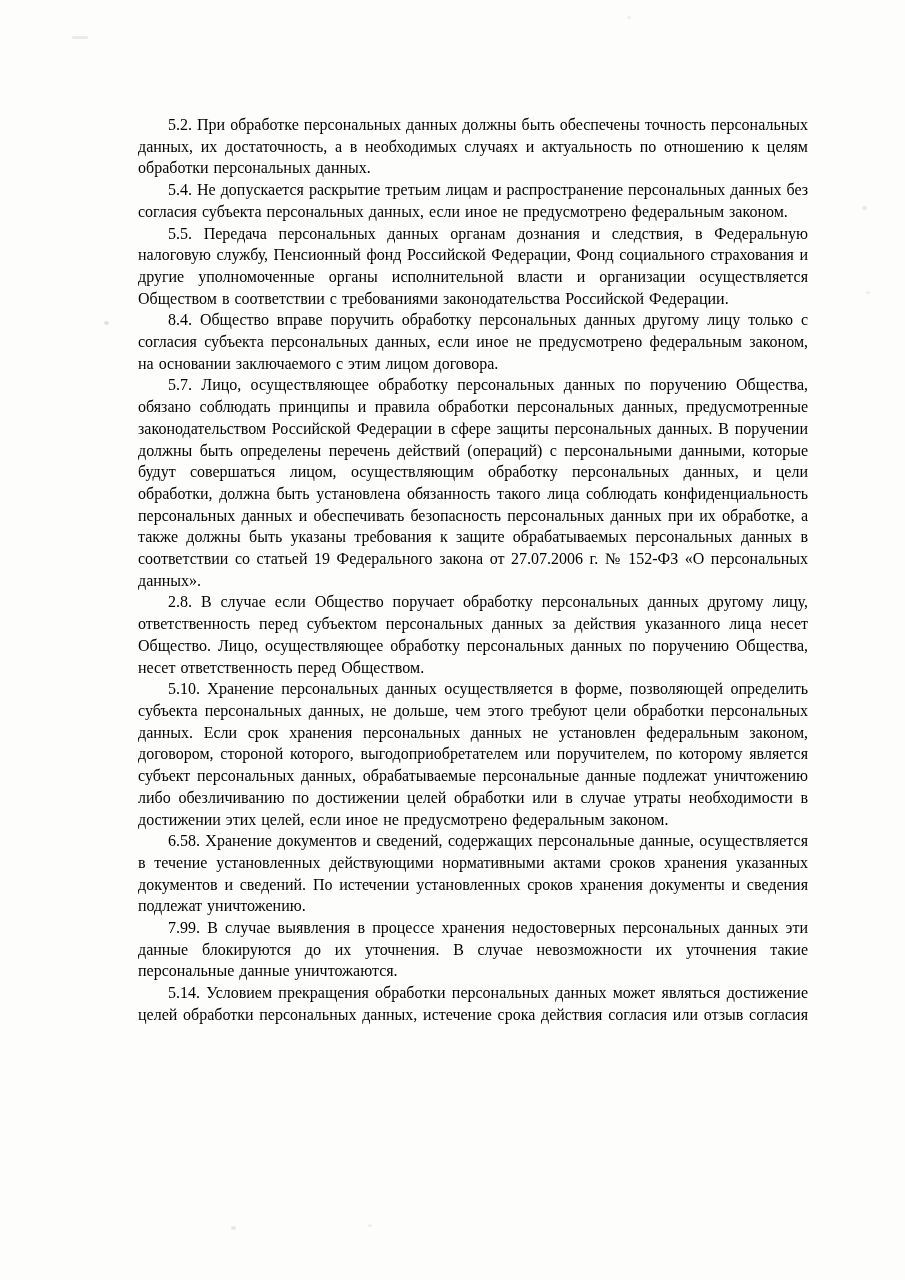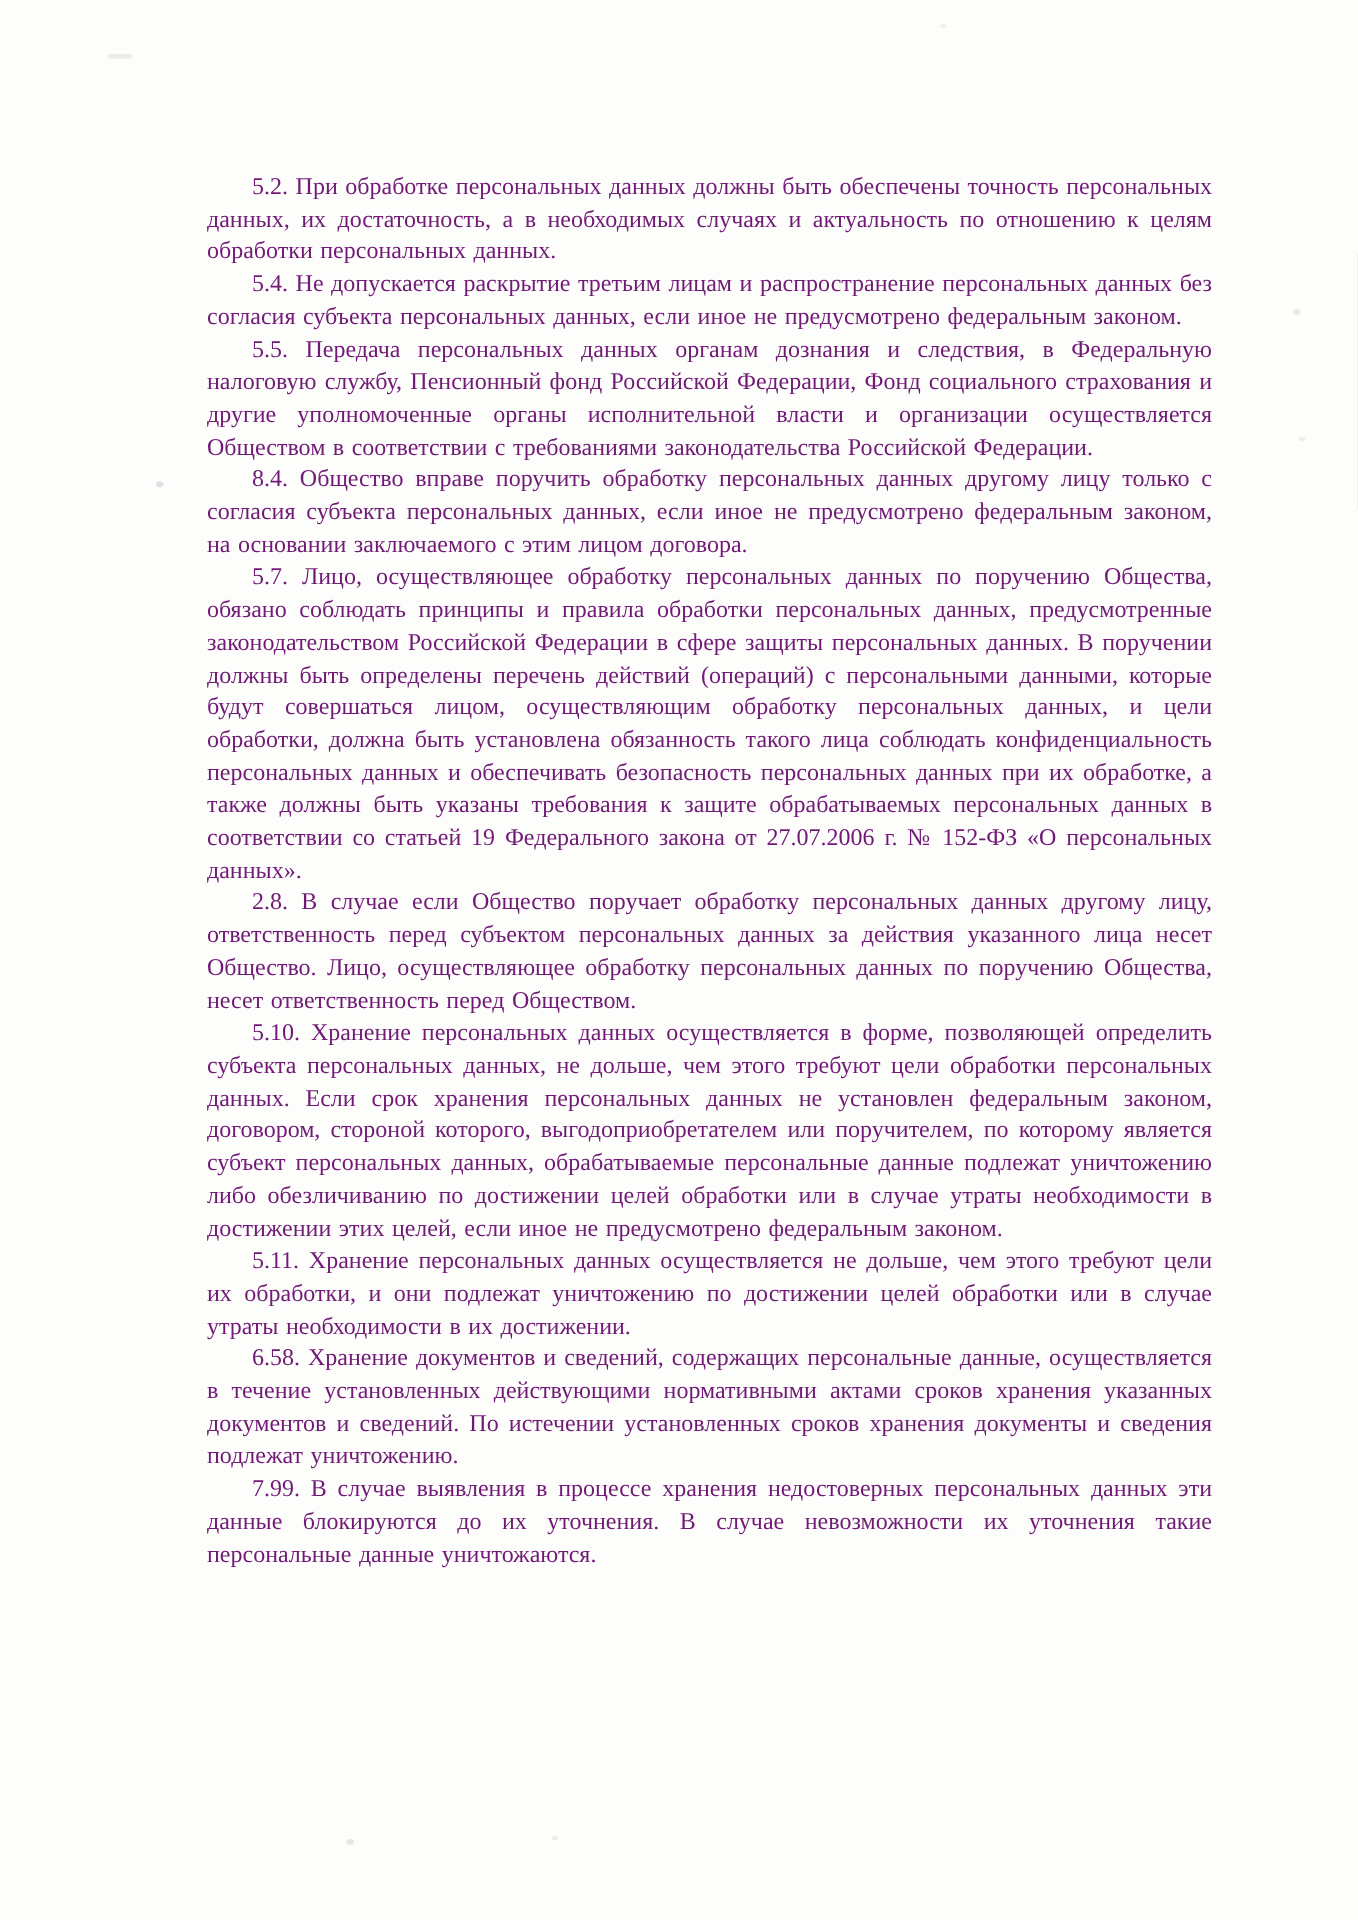--- a/index.html
+++ b/index.html
@@ -13,21 +13,21 @@
     height: 1280px;
     background: #fdfdfc;
     overflow: hidden;
     font-family: "Liberation Serif", "DejaVu Serif", serif;
   }
   .text-block {
     position: absolute;
     left: 138px;
     top: 114px;
     width: 670px;
-    color: #701a75;
+    color: #000000;
   }
   .para {
     margin: 0;
     padding: 0;
     font-size: 16px;
     line-height: 21.7px;
     text-align: justify;
     text-indent: 30px;
     word-spacing: 1px;
   }
@@ -46,23 +46,23 @@
 <div class="page">
 
   <div class="text-block">
     <p class="para">5.2. При обработке персональных данных должны быть обеспечены точность персональных данных, их достаточность, а в необходимых случаях и актуальность по отношению к целям обработки персональных данных.</p>
     <p class="para">5.4. Не допускается раскрытие третьим лицам и распространение персональных данных без согласия субъекта персональных данных, если иное не предусмотрено федеральным законом.</p>
     <p class="para">5.5. Передача персональных данных органам дознания и следствия, в Федеральную налоговую службу, Пенсионный фонд Российской Федерации, Фонд социального страхования и другие уполномоченные органы исполнительной власти и организации осуществляется Обществом в соответствии с требованиями законодательства Российской Федерации.</p>
     <p class="para">8.4. Общество вправе поручить обработку персональных данных другому лицу только с согласия субъекта персональных данных, если иное не предусмотрено федеральным законом, на основании заключаемого с этим лицом договора.</p>
     <p class="para">5.7. Лицо, осуществляющее обработку персональных данных по поручению Общества, обязано соблюдать принципы и правила обработки персональных данных, предусмотренные законодательством Российской Федерации в сфере защиты персональных данных. В поручении должны быть определены перечень действий (операций) с персональными данными, которые будут совершаться лицом, осуществляющим обработку персональных данных, и цели обработки, должна быть установлена обязанность такого лица соблюдать конфиденциальность персональных данных и обеспечивать безопасность персональных данных при их обработке, а также должны быть указаны требования к защите обрабатываемых персональных данных в соответствии со статьей 19 Федерального закона от 27.07.2006 г. № 152-ФЗ «О персональных данных».</p>
     <p class="para">2.8. В случае если Общество поручает обработку персональных данных другому лицу, ответственность перед субъектом персональных данных за действия указанного лица несет Общество. Лицо, осуществляющее обработку персональных данных по поручению Общества, несет ответственность перед Обществом.</p>
     <p class="para">5.10. Хранение персональных данных осуществляется в форме, позволяющей определить субъекта персональных данных, не дольше, чем этого требуют цели обработки персональных данных. Если срок хранения персональных данных не установлен федеральным законом, договором, стороной которого, выгодоприобретателем или поручителем, по которому является субъект персональных данных, обрабатываемые персональные данные подлежат уничтожению либо обезличиванию по достижении целей обработки или в случае утраты необходимости в достижении этих целей, если иное не предусмотрено федеральным законом.</p>
-    <p class="para">5.11. Хранение персональных данных осуществляется не дольше, чем этого требуют цели их обработки, и они подлежат уничтожению по достижении целей обработки или в случае утраты необходимости в их достижении.</p>
     <p class="para">6.58. Хранение документов и сведений, содержащих персональные данные, осуществляется в течение установленных действующими нормативными актами сроков хранения указанных документов и сведений. По истечении установленных сроков хранения документы и сведения подлежат уничтожению.</p>
     <p class="para">7.99. В случае выявления в процессе хранения недостоверных персональных данных эти данные блокируются до их уточнения. В случае невозможности их уточнения такие персональные данные уничтожаются.</p>
+    <p class="para cut">5.14. Условием прекращения обработки персональных данных может являться достижение целей обработки персональных данных, истечение срока действия согласия или отзыв согласия</p>
   </div>
 
   <div class="speck" style="left:72px; top:36px; width:16px; height:3px; border-radius:2px; opacity:0.18;"></div>
   <div class="speck" style="left:104px; top:321px; width:5px; height:4px; opacity:0.28;"></div>
   <div class="speck" style="left:862px; top:206px; width:5px; height:4px; opacity:0.20;"></div>
   <div class="speck" style="left:866px; top:291px; width:4px; height:3px; opacity:0.16;"></div>
   <div class="speck" style="left:231px; top:1226px; width:5px; height:4px; opacity:0.22;"></div>
   <div class="speck" style="left:368px; top:1224px; width:4px; height:3px; opacity:0.16;"></div>
   <div class="speck" style="left:627px; top:16px; width:4px; height:3px; opacity:0.14;"></div>
 

